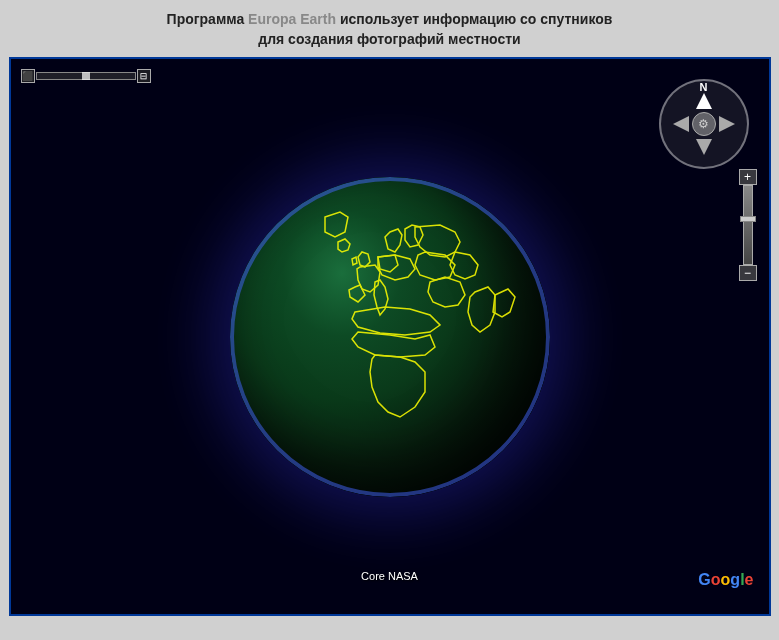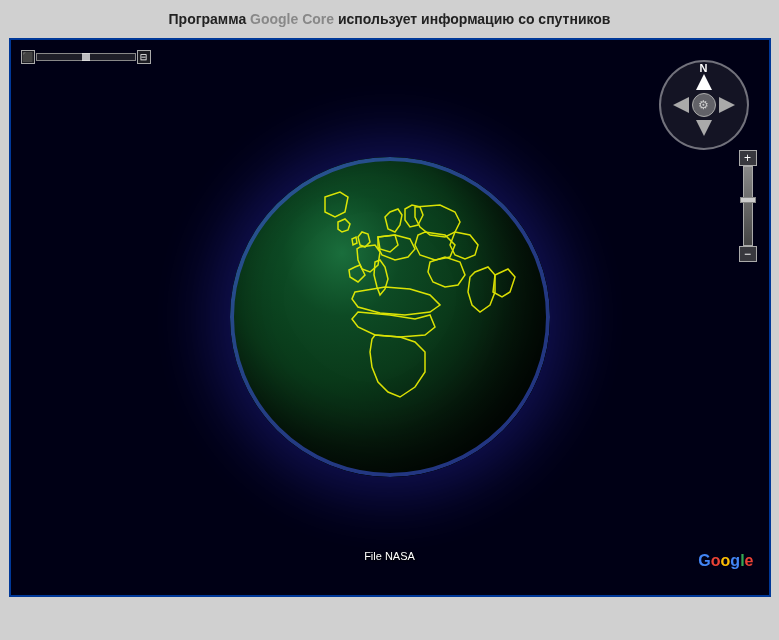--- a/index.html
+++ b/index.html
@@ -558,22 +558,23 @@
     }
     .status-pct { color: #333; }
     .status-eyealt { margin-left: auto; color: #333; }
   </style>
 </head>
 <body>
 
 <div class="page-header">
   <strong>
     <span>Программа</span>
-    <span class="highlight">Google Core</span>
+    <span class="highlight">Europa Earth</span>
     <span> использует информацию со спутников</span><br>
+    <span>для создания фотографий местности</span>
   </strong>
 </div>
 
 <div class="app-window">
 
   <div class="title-bar">
     <div class="title-bar-left">
       <div class="title-bar-icon"></div>
       <span class="title-bar-text">Google Earth Plus</span>
     </div>
@@ -773,21 +774,21 @@
 
         <div class="zoom-controls">
           <div class="zoom-btn">+</div>
           <div class="zoom-slider">
             <div class="zoom-thumb"></div>
           </div>
           <div class="zoom-btn">−</div>
         </div>
 
         <div class="map-copyright">
-          <div>File NASA</div>
+          <div>Core NASA</div>
         </div>
 
         <div class="google-logo">
           <span class="g-blue">G</span><span class="g-red">o</span><span class="g-yellow">o</span><span class="g-blue">g</span><span class="g-green">l</span><span class="g-red">e</span>
         </div>
 
       </div>
     </div>
   </div>
 

